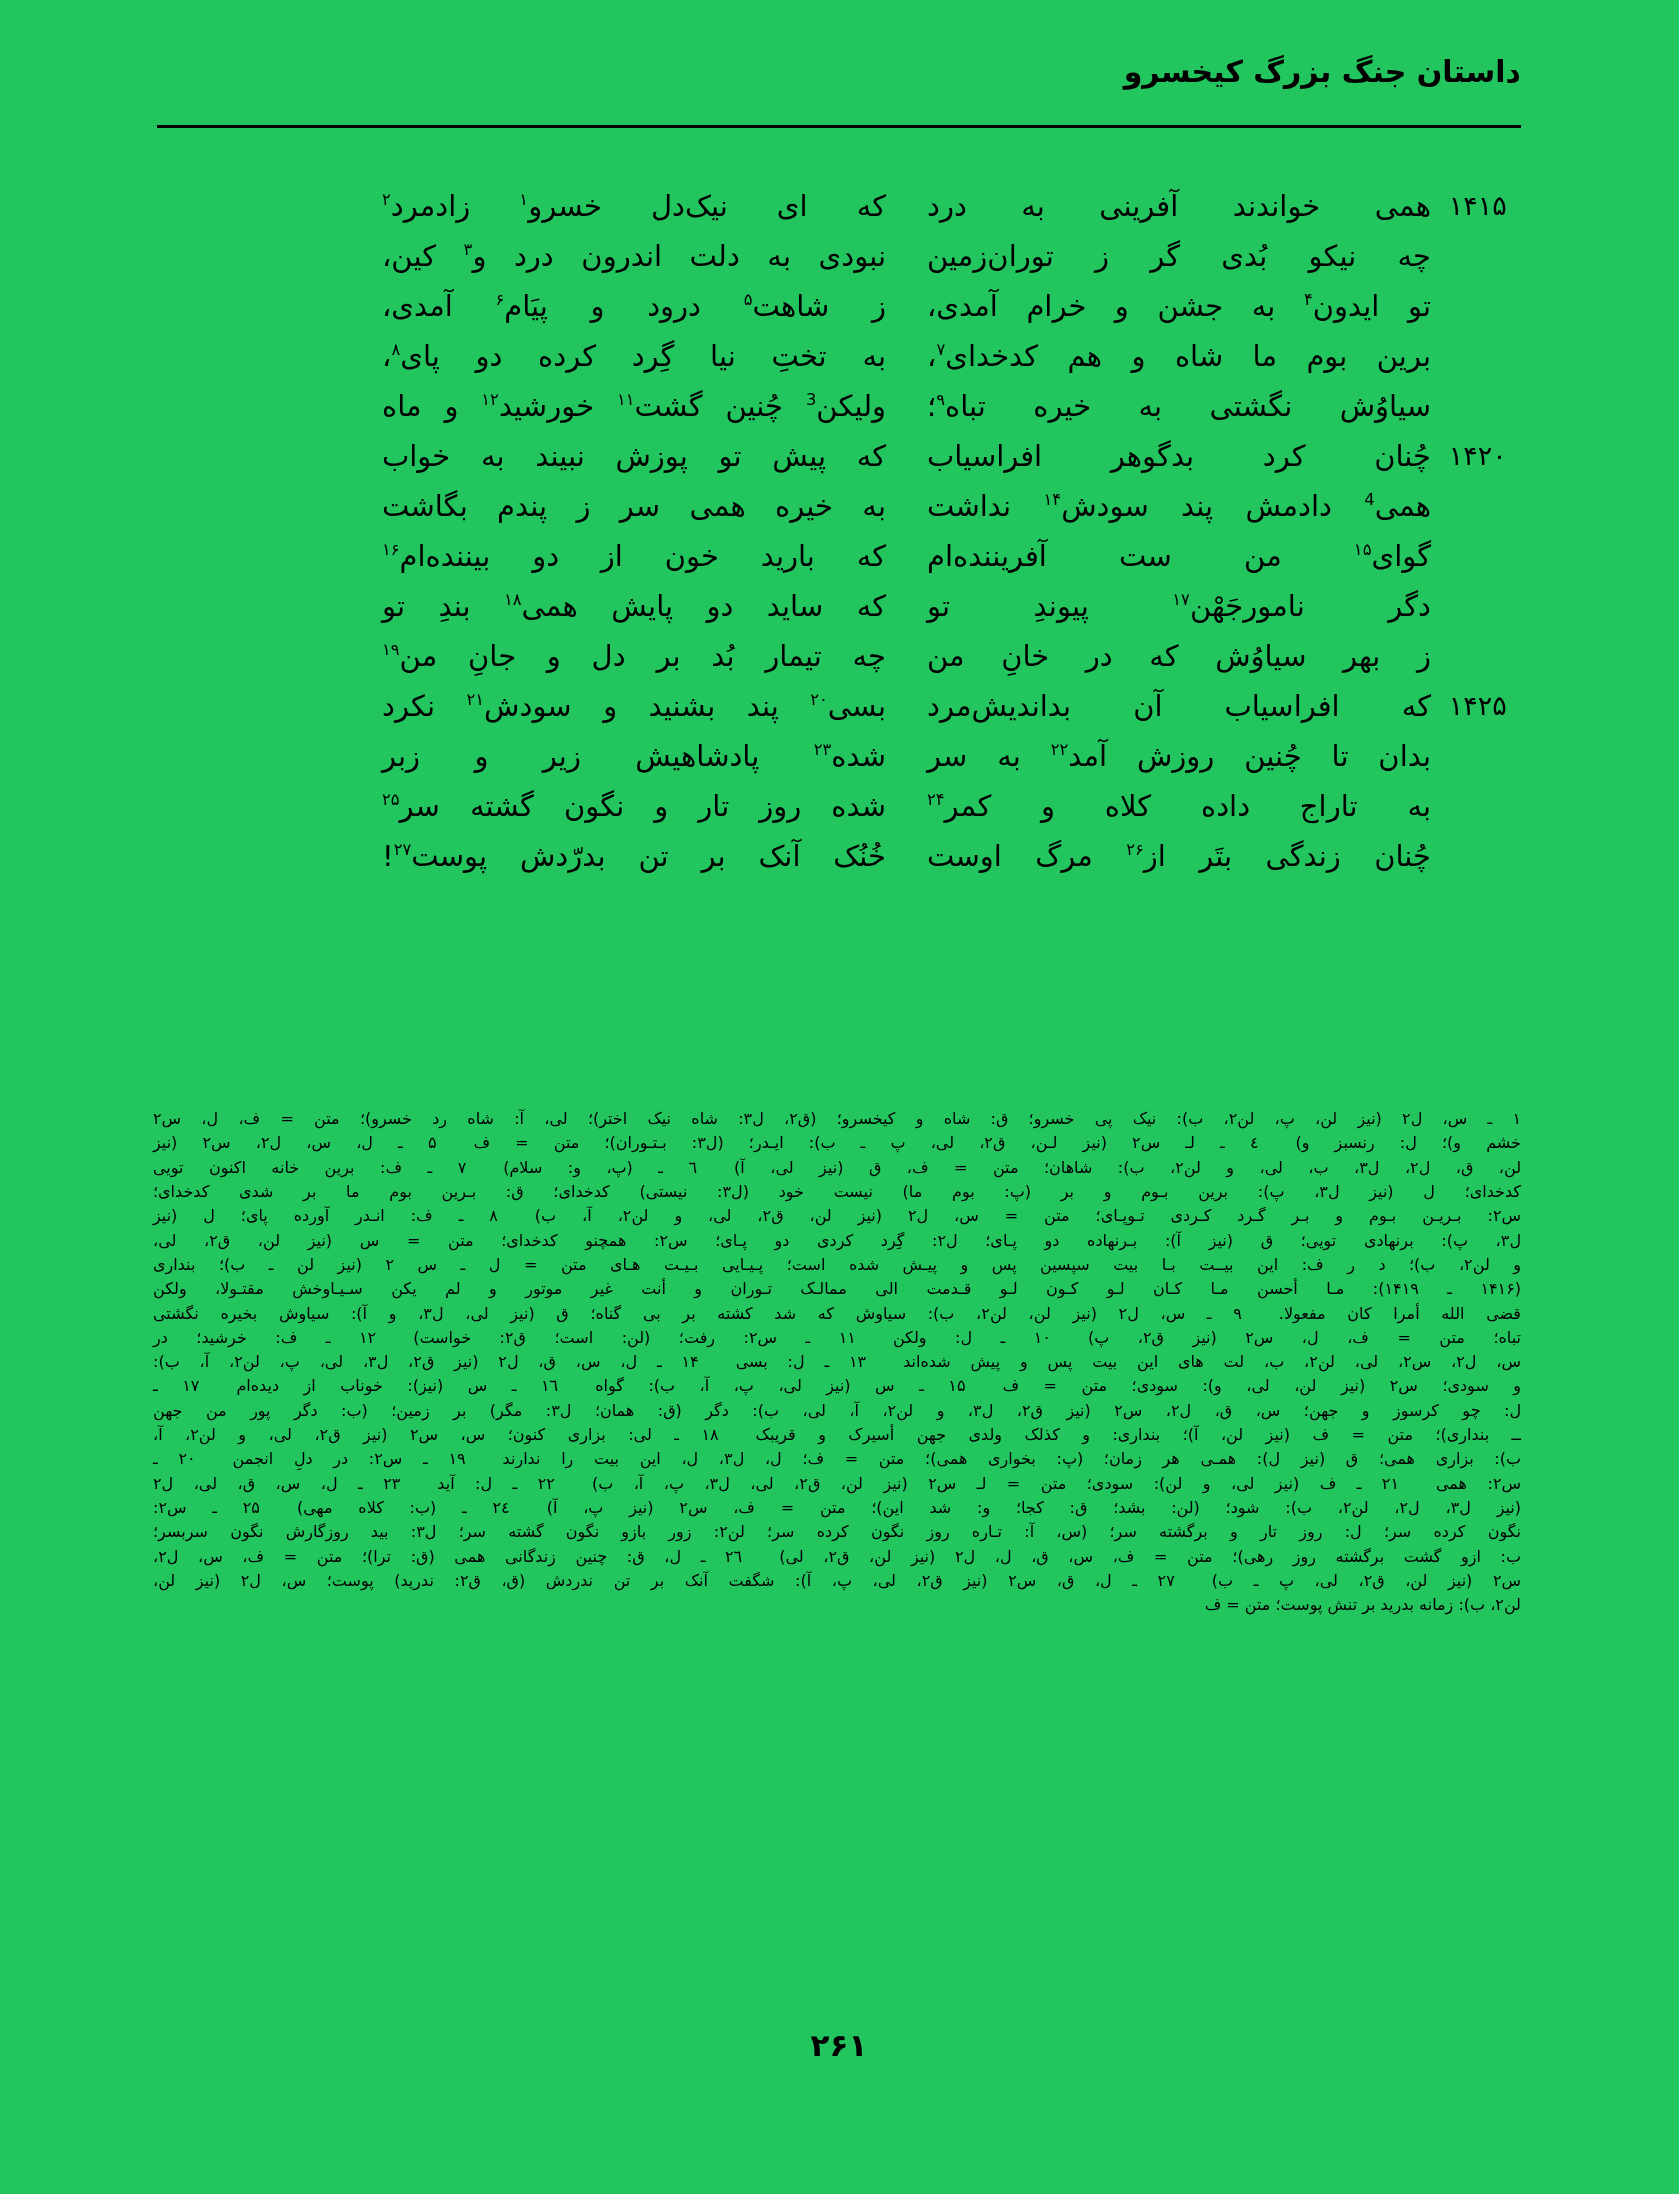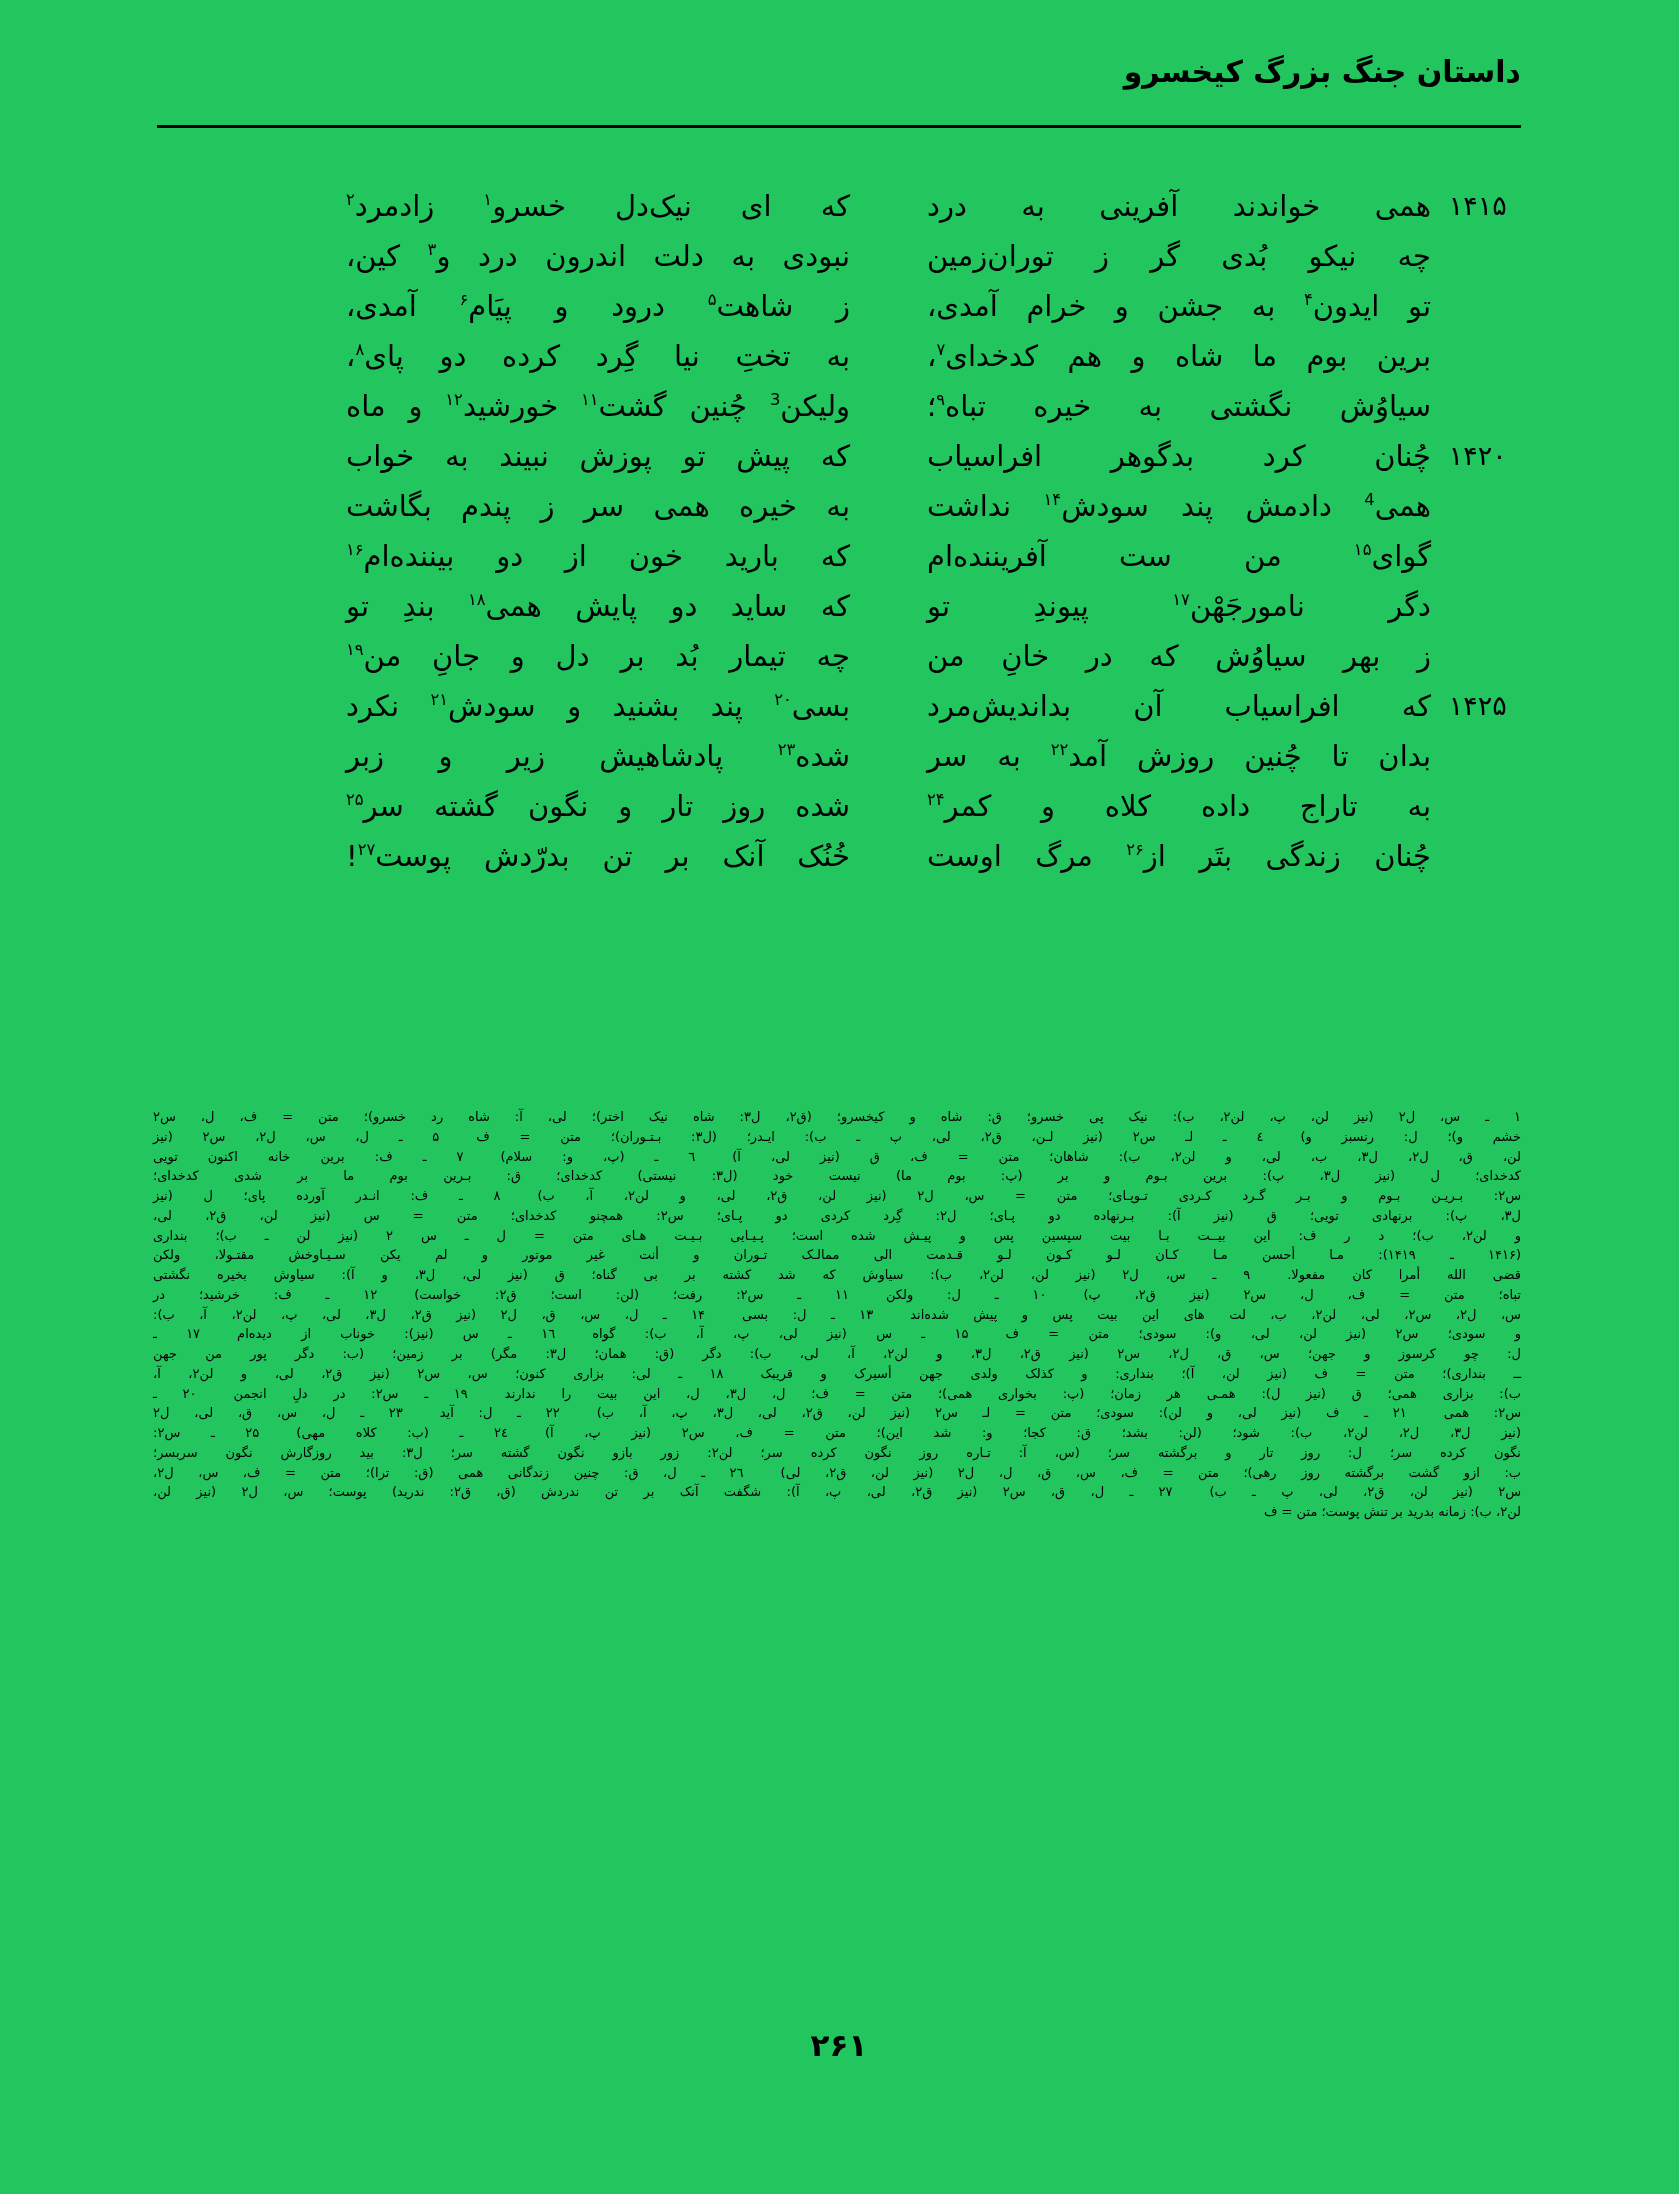--- a/index.html
+++ b/index.html
@@ -80,38 +80,38 @@
     white-space: nowrap;
     overflow: visible;
   }
   .hemistich.right {
     width: 504px;
     text-align: justify;
     text-align-last: justify;
   }
   .hemistich.left {
     width: 504px;
-    margin-right: 77px;
+    margin-right: 41px;
     text-align: justify;
     text-align-last: justify;
   }
   .hemistich .sup {
     font-size: 16.4px;
     vertical-align: super;
     line-height: 0;
   }
 
   
   .apparatus {
     position: absolute;
     top: 1107px;
     left: 154px;
     right: 158px;
     direction: rtl;
-    font-size: 13px;
+    font-size: 16px;
     line-height: 1.52;
     text-align: justify;
     text-align-last: justify;
     letter-spacing: 0px;
   }
   .apparatus p {
     margin: 0;
     padding: 0;
     text-align: justify;
     text-align-last: justify;

